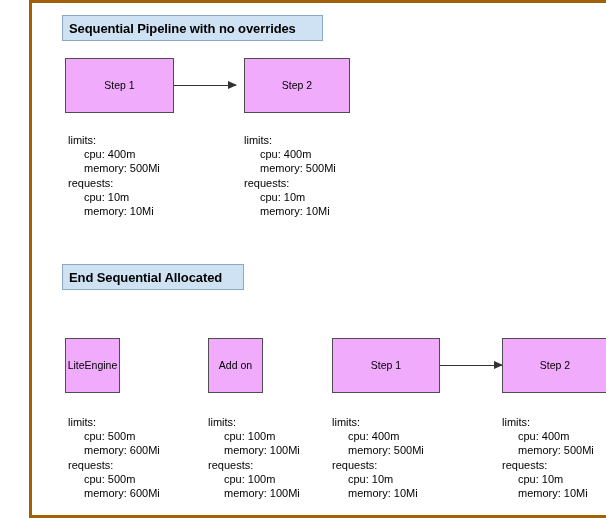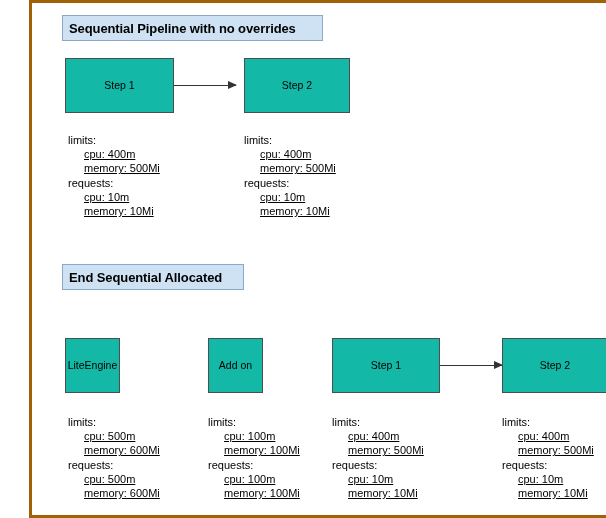--- a/index.html
+++ b/index.html
@@ -36,21 +36,21 @@
     display: flex;
     align-items: center;
     padding-left: 6px;
     letter-spacing: -0.1px;
   }
 
   
   .node-box {
     position: absolute;
     box-sizing: border-box;
-    background: #14b8a6;
+    background: #f0abfc;
     border: 1px solid #4d4d4d;
     display: flex;
     align-items: center;
     justify-content: center;
     text-align: center;
     font-size: 10.5px;
     color: #000000;
     line-height: 1.45;
   }
 
@@ -79,21 +79,20 @@
     color: #000000;
     line-height: 14.2px;
     white-space: nowrap;
   }
   .spec .key {
     display: block;
   }
   .spec .sub {
     display: block;
     padding-left: 16px;
-    text-decoration: underline;
   }
 </style>
 </head>
 <body>
 
 <div class="canvas">
 
   <div class="section-header" style="left:30px; top:12px; width:261px; height:26px;">Sequential Pipeline with no overrides</div>
 
   <div class="node-box" style="left:33px; top:55px; width:109px; height:55px;">Step 1</div>

